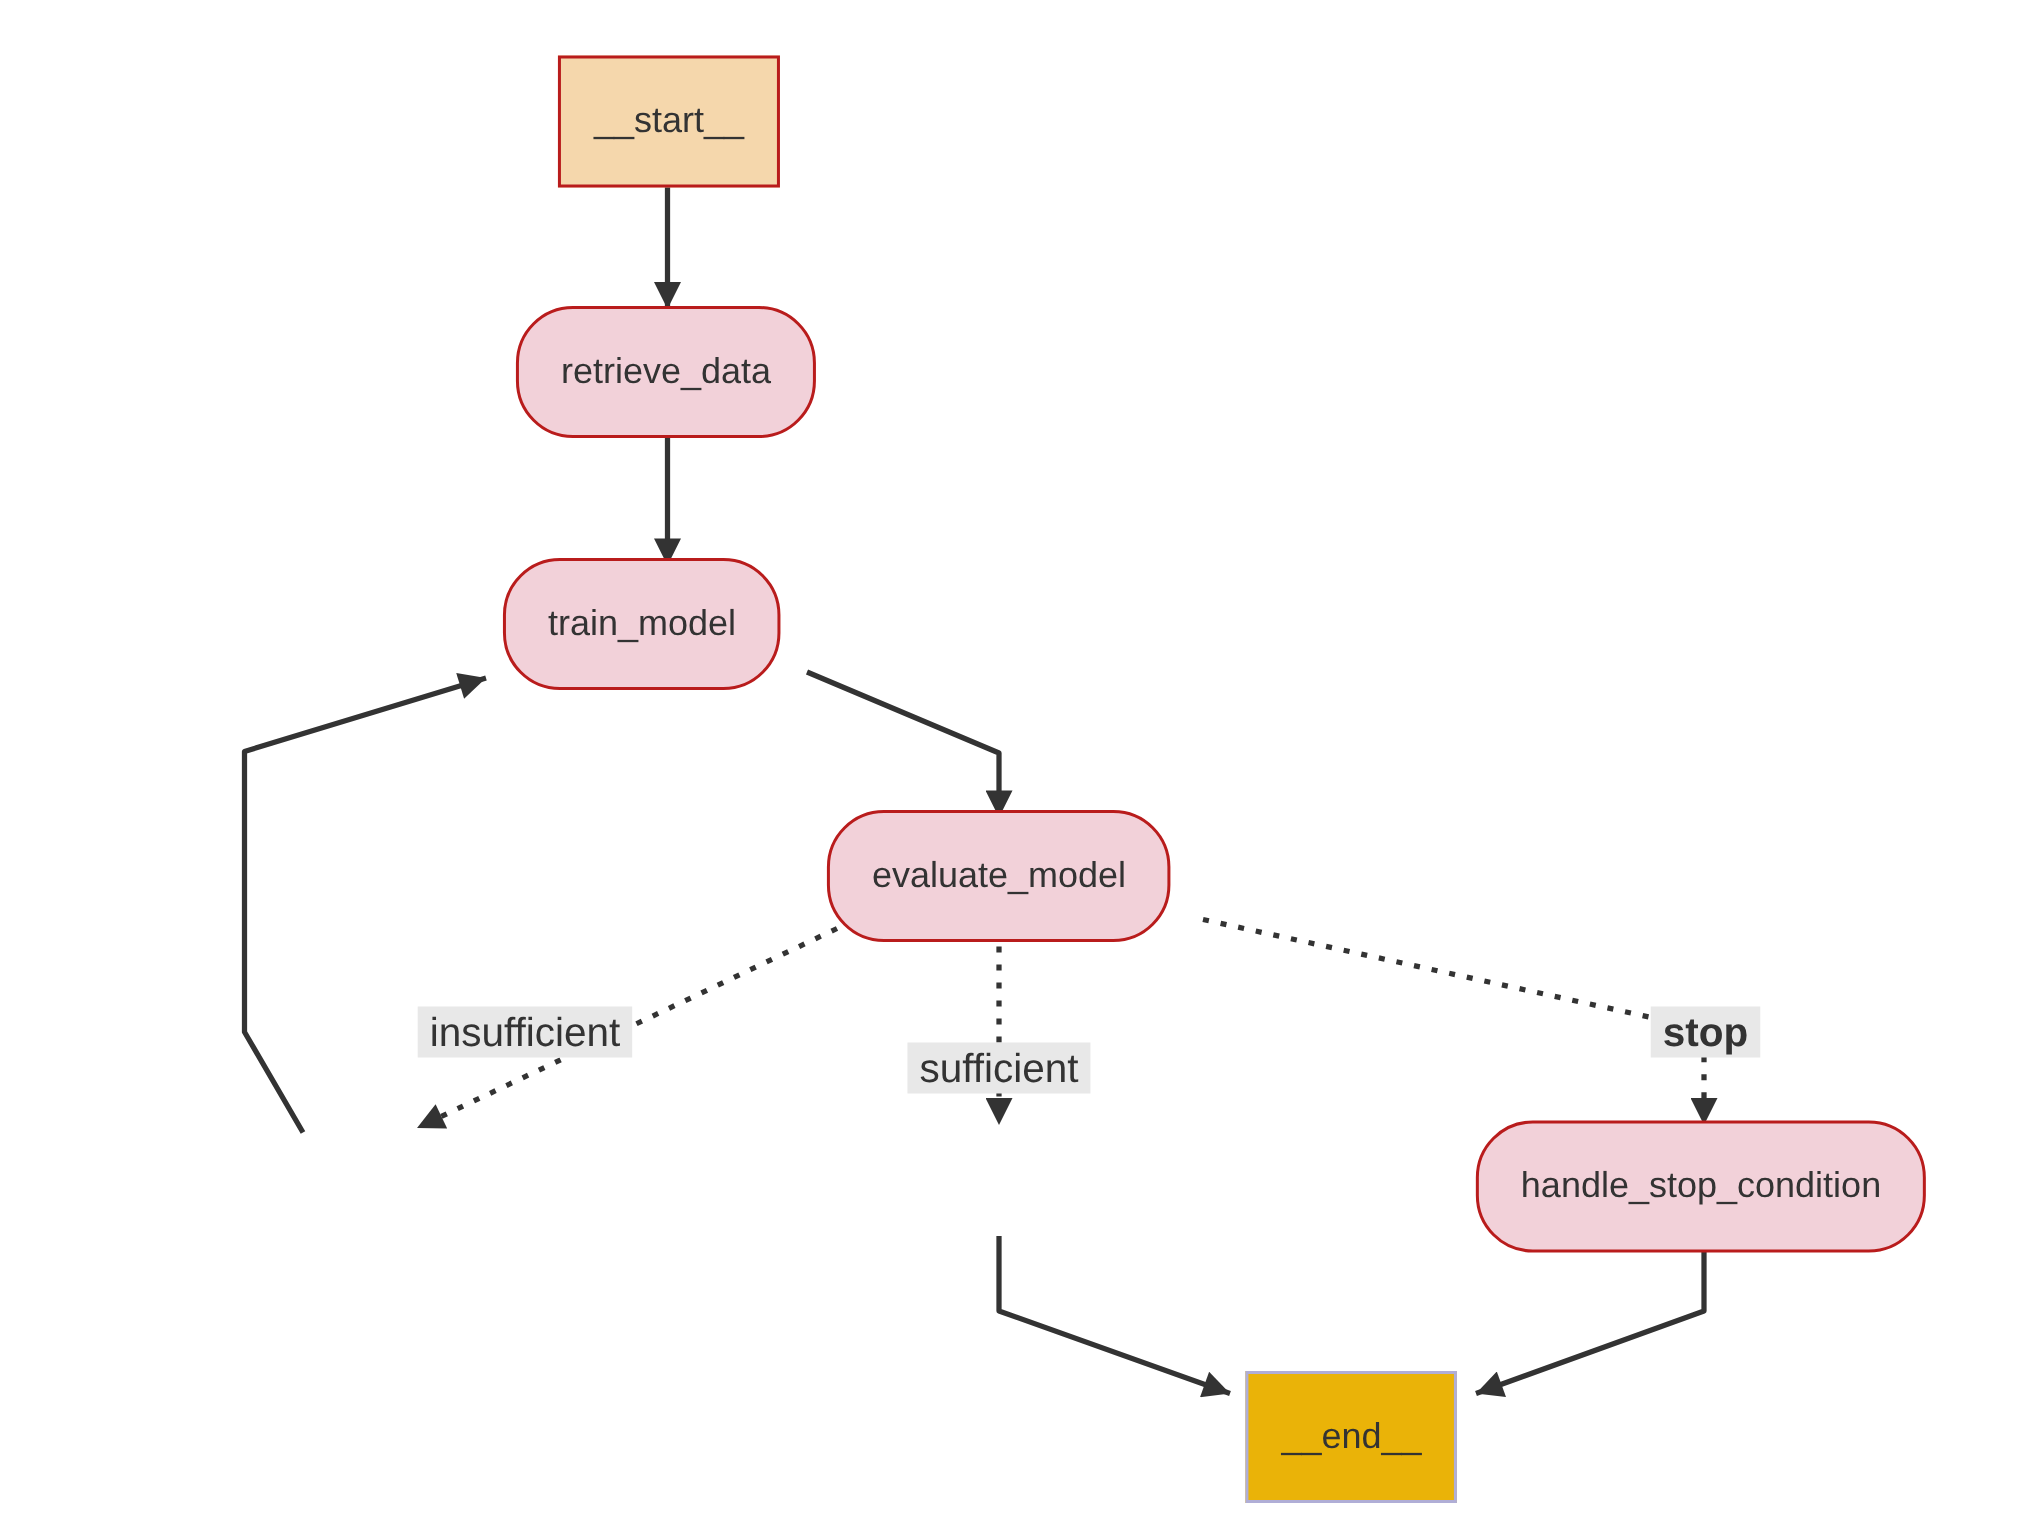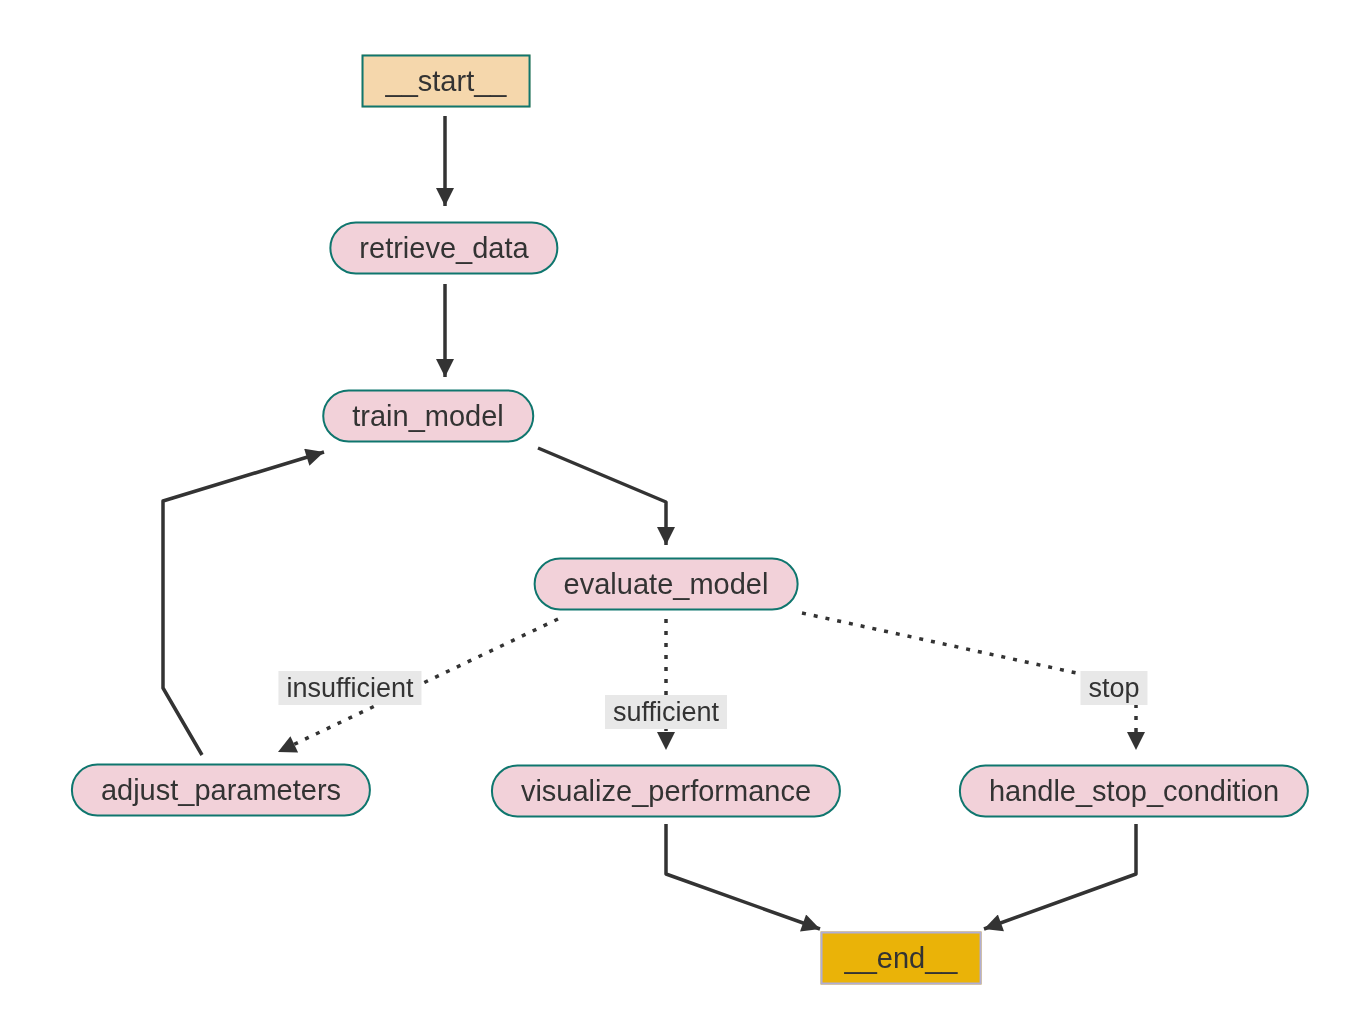--- a/index.html
+++ b/index.html
@@ -29,26 +29,26 @@
     stroke-dasharray: 4 8;
     stroke-linejoin: round;
   }
   .node {
     position: absolute;
     transform: translate(-50%, -50%);
     display: flex;
     align-items: center;
     justify-content: center;
     box-sizing: border-box;
-    height: 53px;
+    height: 88px;
     padding: 0 28px;
-    font-size: 29px;
+    font-size: 24px;
     color: #333333;
     background: #f2d1d9;
-    border: 2px solid #0f766e;
+    border: 2px solid #b91c1c;
     border-radius: 38px;
     white-space: nowrap;
   }
   .node--rect { border-radius: 0; padding: 0 22px; }
   .node--start { background: #f5d7ac; }
   .node--end { background: #eab308; border-color: #b0aed6; }
   .edge-label {
     position: absolute;
     transform: translate(-50%, -50%);
     background: #e8e8e8;
@@ -91,27 +91,25 @@
   </svg>
 
   <div class="node node--rect node--start" style="left:446px; top:81px;">__start__</div>
 
   <div class="node" style="left:444px; top:248px;text-align:center;">retrieve_data</div>
 
   <div class="node" style="left:428px; top:416px;">train_model</div>
 
   <div class="node" style="left:666px; top:584px;text-align:center;">evaluate_model</div>
 
-  <div class="node" style="left:221px; top:790px;">adjust_parameters</div>
 
-  <div class="node" style="left:666px; top:791px;">visualize_performance</div>
 
   <div class="node" style="left:1134px; top:791px;">handle_stop_condition</div>
 
   <div class="node node--rect node--end" style="left:901px; top:958px;">__end__</div>
 
   <div class="edge-label" style="left:350px; top:688px;">insufficient</div>
 
   <div class="edge-label" style="left:666px; top:712px;">sufficient</div>
 
-  <div class="edge-label" style="left:1114px; top:688px;">stop</div>
+  <div class="edge-label" style="left:1137px; top:688px;font-weight:bold;">stop</div>
 
 </div>
 
 </body></html>

